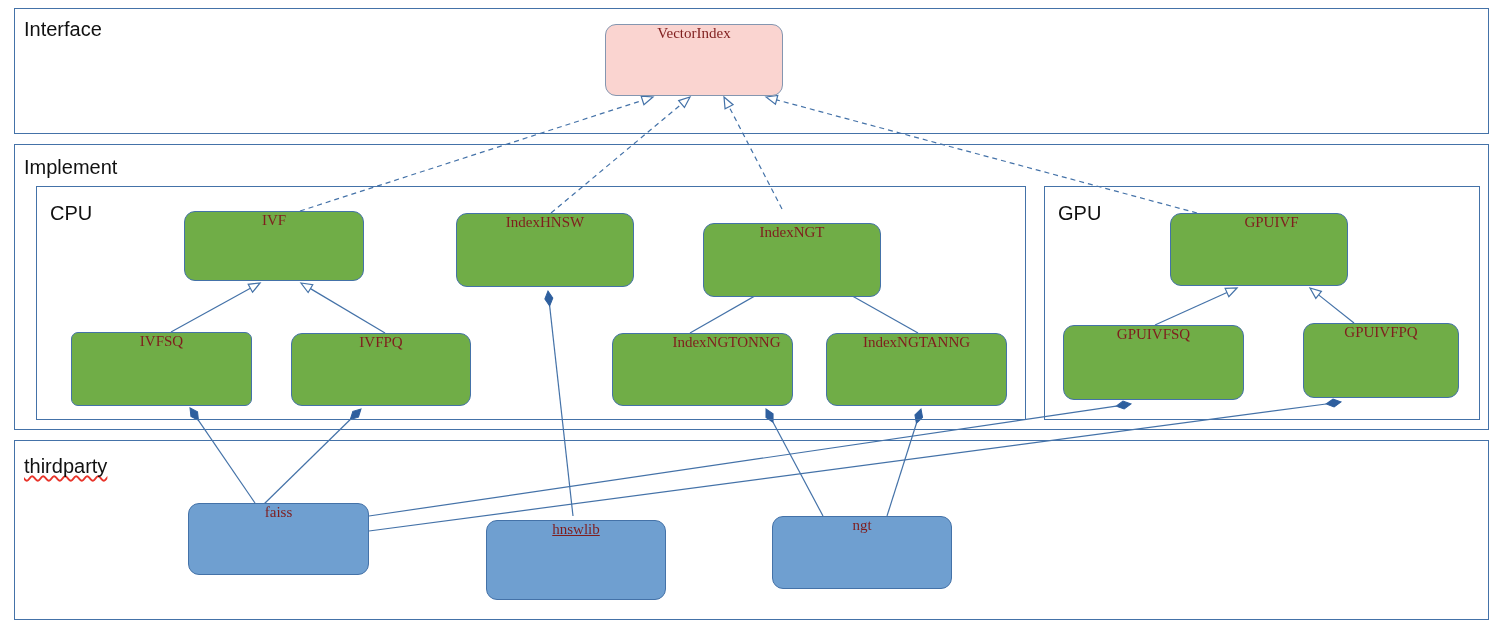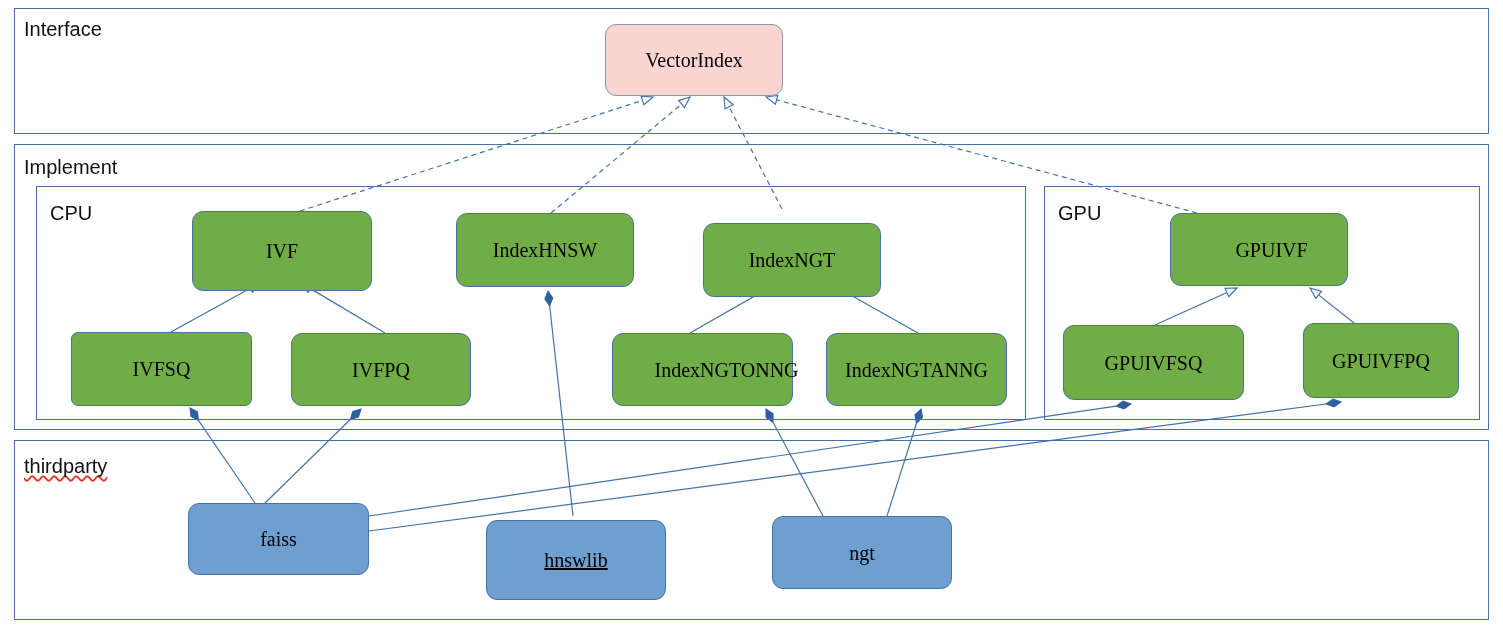--- a/index.html
+++ b/index.html
@@ -9,22 +9,22 @@
   svg.layer{position:absolute;left:0;top:0;width:1503px;height:628px;overflow:visible;}
   #edges{z-index:1;}
   .group-box{position:absolute;border:1px solid #4472a8;background:transparent;z-index:2;}
   .group-label{position:absolute;font-family:"Liberation Sans", sans-serif;
      font-size:20px;color:#111;white-space:nowrap;z-index:3;}
   .group-label.misspelled{
      text-decoration:underline wavy #e8342a;
      text-decoration-skip-ink:none;
      text-underline-offset:2px;}
   .node{position:absolute;border-radius:11px;box-sizing:border-box;
-     display:flex;align-items:center;justify-content:center;
-     font-family:"Liberation Serif", serif;font-size:20px;color:#000000;
+     display:flex;justify-content:center;
+     font-family:"Liberation Serif", serif;font-size:15px;color:#7f1d1d;
      text-align:center;line-height:1.1;z-index:4;}
   .node.green{background:#70ad47;border:1px solid #4472a8;}
   .node.blue{background:#6f9fd0;border:1px solid #4472a8;}
   .node.pink{background:#fad4d0;border:1px solid #8496b0;}
   .node .lbl{pointer-events:none;}
 </style>
 </head>
 <body>
 
 <div id="stage">
@@ -107,21 +107,21 @@
       <div class="group-label" style="left: 50px; top: 202px;">CPU</div>
       <div class="group-box" style="left: 1044px; top: 186px; width: 434px; height: 232px;"></div>
       <div class="group-label" style="left: 1058px; top: 202px;">GPU</div>
       <div class="group-box" style="left: 14px; top: 440px; width: 1473px; height: 178px;"></div>
       <div class="group-label misspelled" style="left: 24px; top: 455px;">thirdparty</div>
     </div>
   <div id="nodes-root">
       <div class="node pink" style="left: 605px; top: 24px; width: 178px; height: 72px;">
         <span class="lbl">VectorIndex</span>
       </div>
-      <div class="node green" style="left: 192px; top: 211px; width: 180px; height: 80px;">
+      <div class="node green" style="left: 184px; top: 211px; width: 180px; height: 70px;">
         <span class="lbl">IVF</span>
       </div>
       <div class="node green" style="left: 456px; top: 213px; width: 178px; height: 74px;">
         <span class="lbl">IndexHNSW</span>
       </div>
       <div class="node green" style="left: 703px; top: 223px; width: 178px; height: 74px;">
         <span class="lbl">IndexNGT</span>
       </div>
       <div class="node green" style="left: 71px; top: 332px; width: 181px; height: 74px; border-radius: 7px;">
         <span class="lbl">IVFSQ</span>

